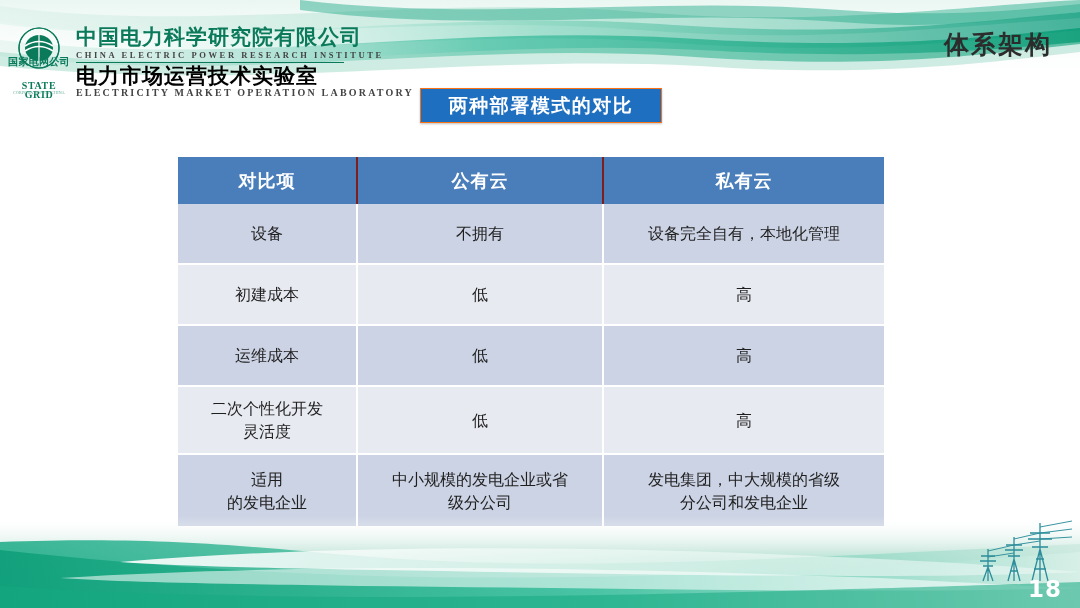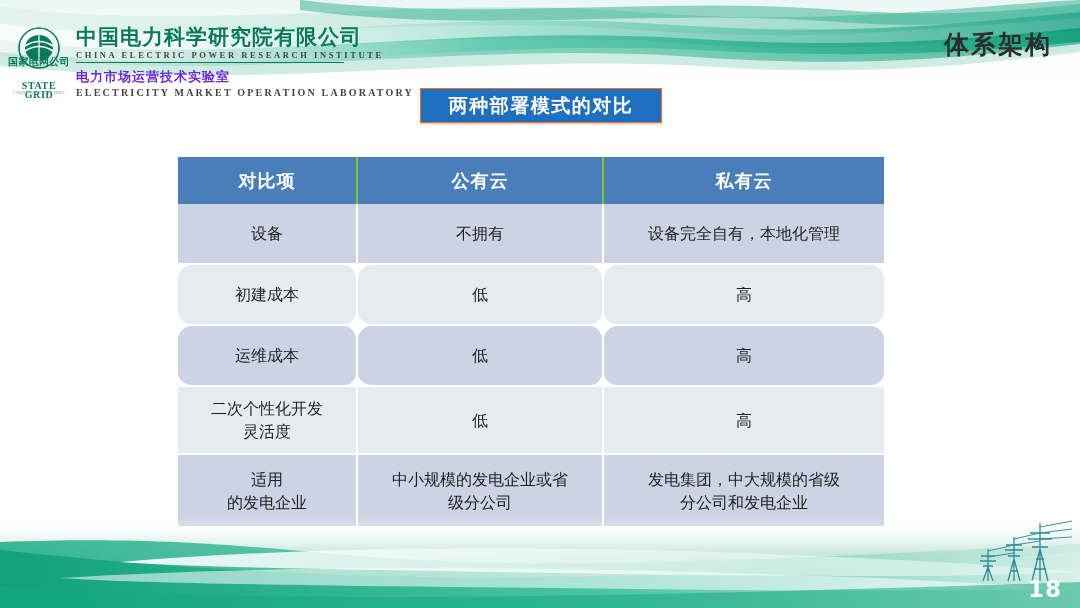--- a/index.html
+++ b/index.html
@@ -26,21 +26,21 @@
          font-family:"Liberation Serif",serif;line-height:9px;}
   .sg-en2{position:absolute;left:0;top:64px;width:62px;text-align:center;
          font-size:4px;color:#5aa892;letter-spacing:.2px;
          font-family:"Liberation Serif",serif;}
   .org{padding-top:0;}
   .org-cn1{font-size:21px;font-weight:bold;color:#0a7a5a;letter-spacing:1px;
            line-height:23px;font-family:"DejaVu Sans",sans-serif;}
   .org-en1{font-size:8.5px;font-weight:bold;color:#444;letter-spacing:2.6px;
            font-family:"Liberation Serif",serif;line-height:12px;}
   .org-rule{height:1px;background:#0a7a5a;margin:1px 0 3px 0;width:268px;}
-  .org-cn2{font-size:13px;font-weight:bold;color:#6d28d9;letter-spacing:1px;
+  .org-cn2{font-size:21px;font-weight:bold;color:#000000;letter-spacing:1px;
            line-height:21px;font-family:"DejaVu Sans",sans-serif;}
   .org-en2{font-size:10px;font-weight:bold;color:#444;letter-spacing:2.2px;
            font-family:"Liberation Serif",serif;line-height:11px;}
 
   .section-label{position:absolute;right:28px;top:28px;font-size:25px;font-weight:bold;
                  color:#2c2c2c;letter-spacing:2px;font-family:"DejaVu Sans",sans-serif;}
 
   
   .title-banner{position:absolute;left:420px;top:88px;width:240px;height:33px;
                 background:#1f6fc0;border:1px solid #f97316;
@@ -49,32 +49,32 @@
   .title-banner span{color:#ffffff;font-size:19px;font-weight:bold;letter-spacing:1.5px;
                      font-family:"DejaVu Sans",sans-serif;}
 
   
   .cmp-table{position:absolute;left:178px;top:157px;width:706px;
              border-collapse:separate;border-spacing:0;table-layout:fixed;}
   .cmp-table col.c1{width:180px;}
   .cmp-table col.c2{width:246px;}
   .cmp-table col.c3{width:280px;}
   .cmp-table th{background:#4a7ebb;color:#ffffff;font-size:18px;font-weight:bold;
-                height:45px;letter-spacing:1px;border-right:2px solid #84cc16;
+                height:45px;letter-spacing:1px;border-right:2px solid #7f1d1d;
                 font-family:"DejaVu Sans",sans-serif;}
   .cmp-table th:last-child{border-right:none;}
   .cmp-table td{font-size:16px;color:#1f1f1f;text-align:center;line-height:23px;
                 padding:8px 10px;border-right:2px solid #ffffff;
                 border-bottom:2px solid #ffffff;
                 font-family:"DejaVu Sans",sans-serif;}
   .cmp-table td:last-child{border-right:none;}
   .cmp-table tr.even td{background:#ccd3e4;}
   .cmp-table tr.odd  td{background:#e8eaf2;}
   .cmp-table tr.r0 td{height:43px;}
-  .cmp-table tr.r1 td,.cmp-table tr.r2 td{height:43px;border-radius:14px;}
+  .cmp-table tr.r1 td,.cmp-table tr.r2 td{height:43px;}
   .cmp-table tr.r3 td{height:50px;}
   .cmp-table tr.r4 td{height:55px;}
   .cell-2l{white-space:pre-line;}
 
   
   .towers{position:absolute;right:8px;bottom:14px;width:110px;height:75px;}
   .pagenum{position:absolute;right:18px;bottom:6px;font-size:23px;font-weight:bold;
            color:#ffffff;font-family:"DejaVu Sans",sans-serif;letter-spacing:1px;}
 </style>
 </head>

